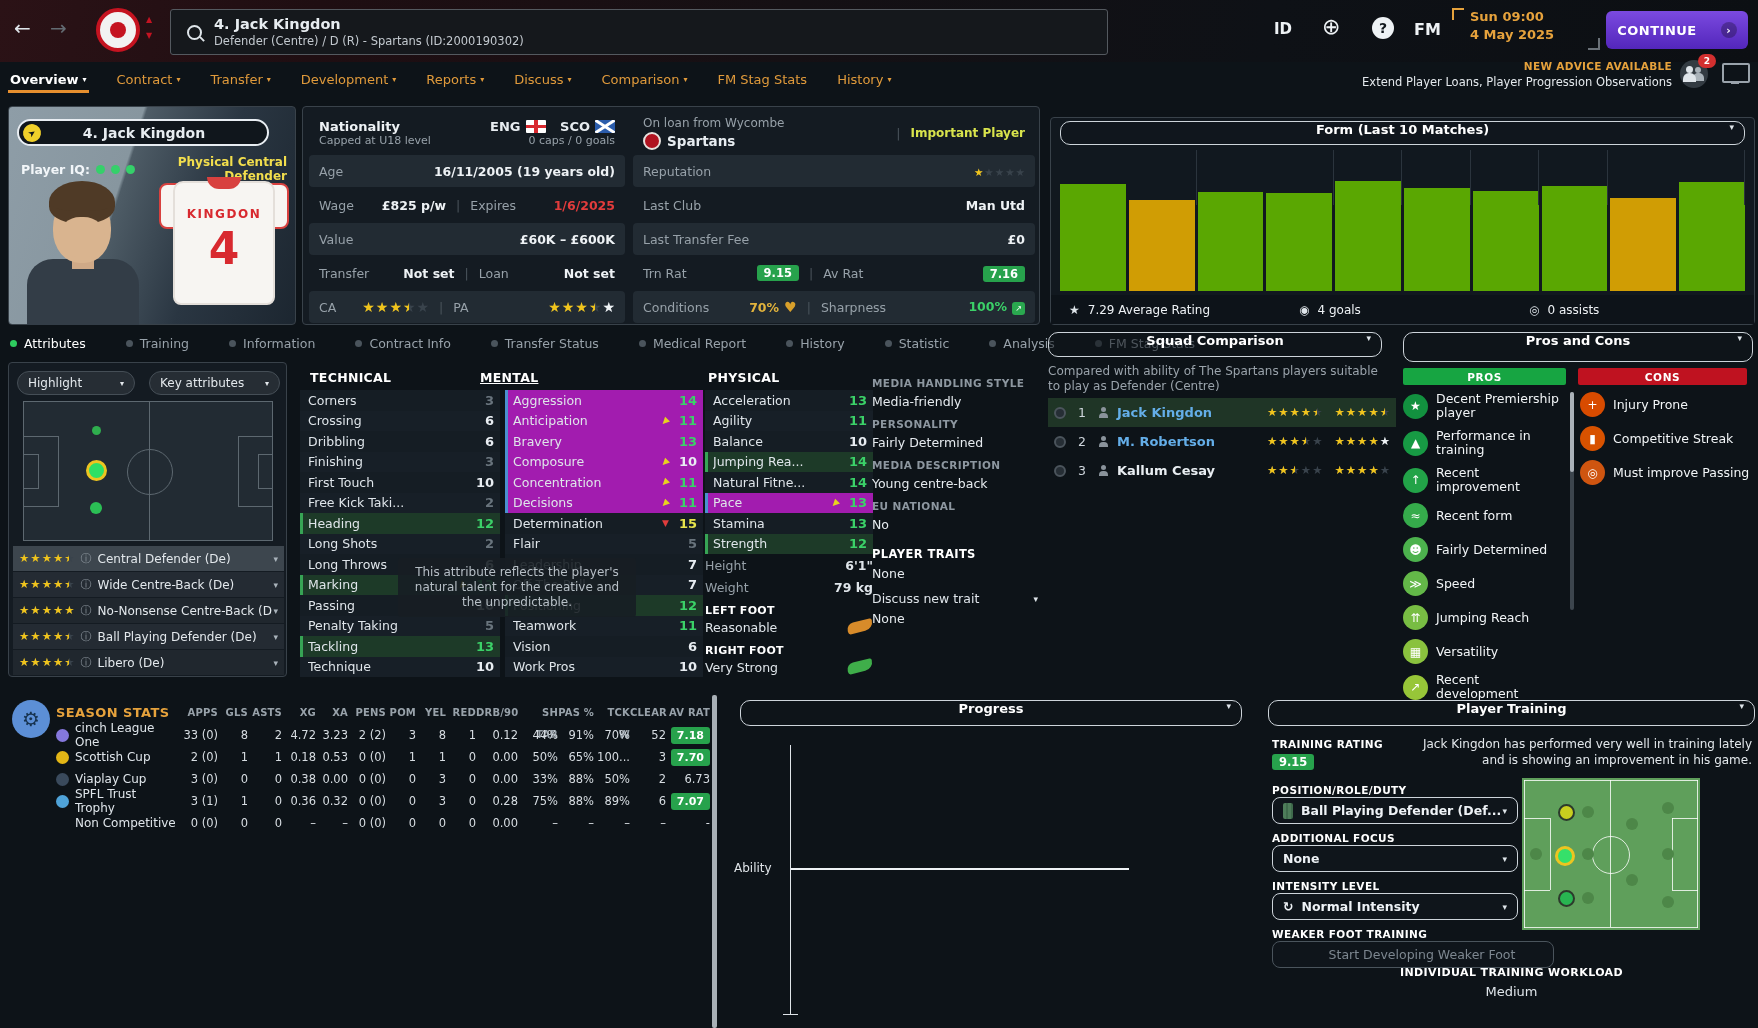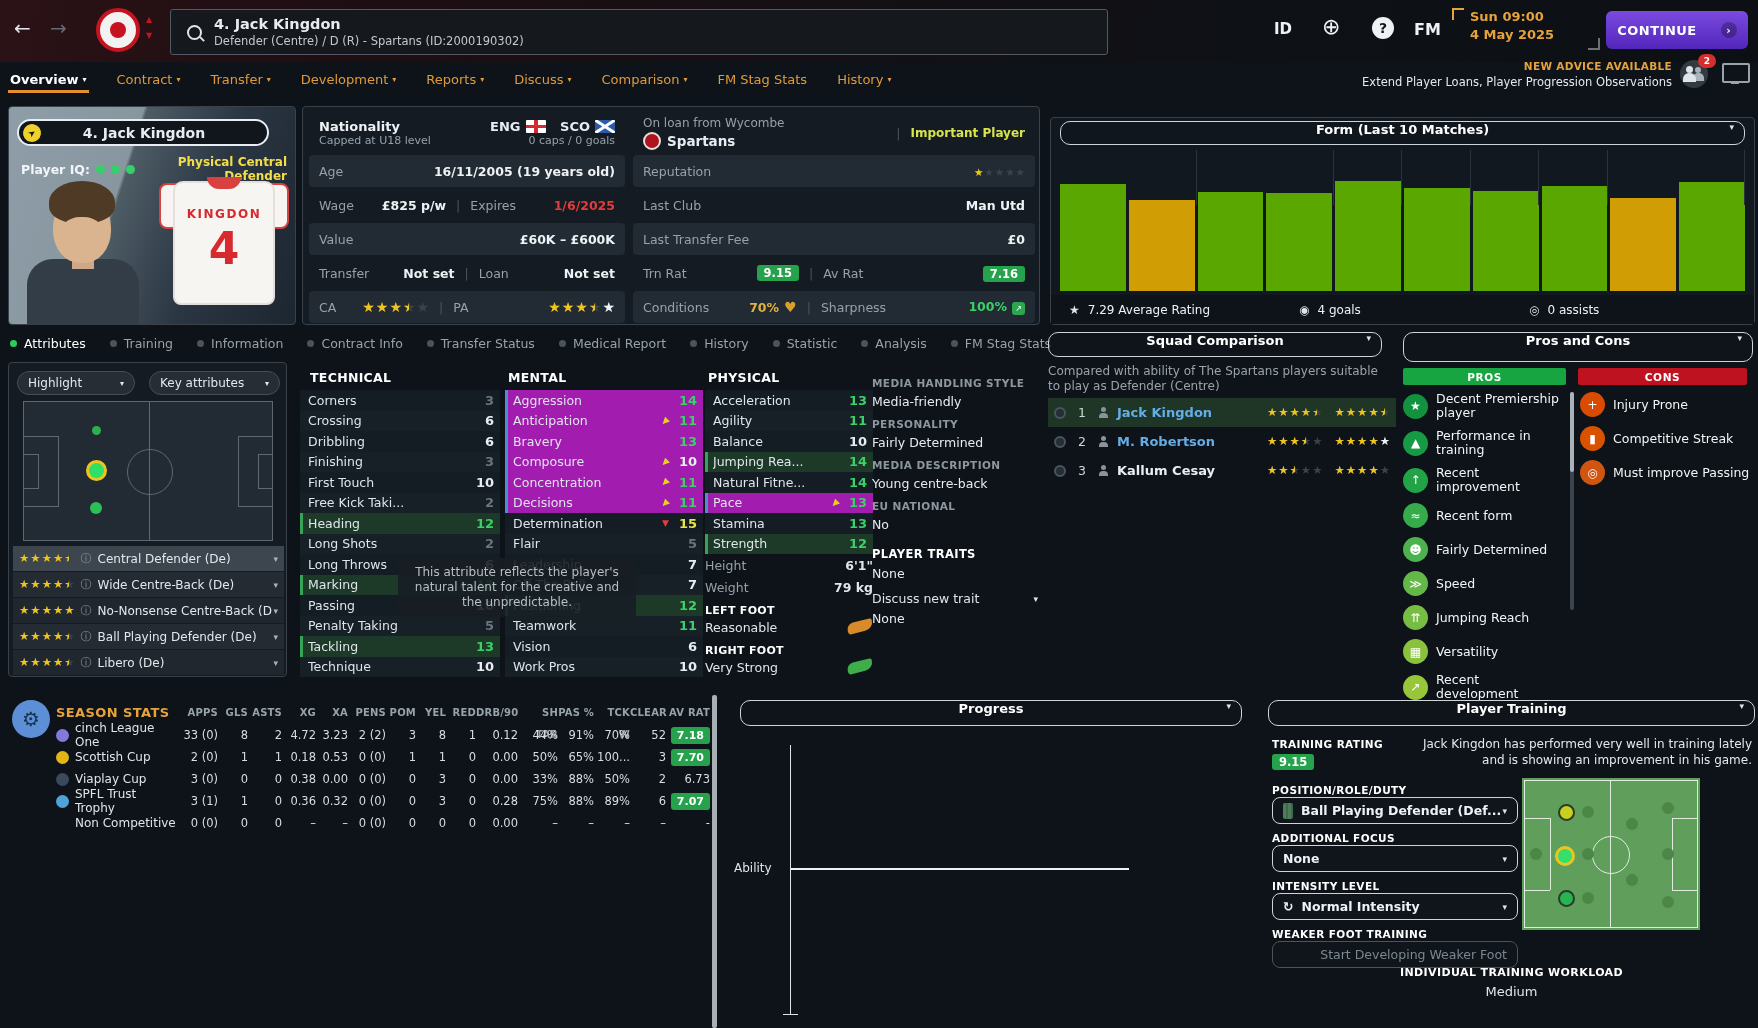--- a/index.html
+++ b/index.html
@@ -112,21 +112,21 @@
   #form-pill{left:1060px;top:121px;width:685px;height:24px;}
   #form-bars{position:absolute;left:1060px;top:150px;width:685px;height:141px;display:flex;align-items:flex-end;gap:3px;}
   #form-bars .gridl{position:absolute;left:0;top:0;width:100%;height:55px;
     background:repeating-linear-gradient(90deg,transparent 0 67.5px,#2b343d 67.5px 68.5px);}
   .bar{flex:1;} .bar.green{background:#5aa702;} .bar.orange{background:#d09d04;}
   #form-footer{position:absolute;left:1051px;top:295px;width:703px;height:29px;background:#0d1319;
     display:flex;align-items:center;font-size:12px;color:#eef2f5;}
   #form-footer .fi{margin:0 8px 0 18px;color:#dfe5ea;}
   #form-footer .grp{display:flex;align-items:center;width:230px;}
   
-  #subnav{position:absolute;left:10px;top:336px;display:flex;gap:24px;align-items:center;}
+  #subnav{position:absolute;left:10px;top:336px;display:flex;gap:40px;align-items:center;}
   .sn{display:flex;align-items:center;gap:7px;font-size:12.5px;color:#98a2aa;}
   .sn .dot{width:7px;height:7px;border-radius:50%;background:#4a545c;}
   .sn.active{color:#fff;} .sn.active .dot{background:#2ecc5e;}
   
   #leftcard{left:8px;top:362px;width:279px;height:315px;background:#141b22;}
   .smallpill{position:absolute;height:24px;background:#262d34;border:1px solid #454e56;border-radius:12px;
     display:flex;align-items:center;justify-content:space-between;padding:0 10px;font-size:12px;color:#e3e8ec;box-sizing:border-box;}
   .smallpill .chev{font-size:8px;margin-left:6px;}
   #attr-pitch{position:absolute;left:14px;top:38px;width:250px;height:140px;background:#222b33;border:1px solid #5d6870;box-sizing:border-box;}
   .pline{position:absolute;background:#5d6870;}
@@ -602,21 +602,21 @@
             <span class="st">★<span class="stf gold" style="width: 50%;">★</span></span>
           </span>
           <span class="info">ⓘ</span>
           <span class="rlabel">Libero (De)</span>
           <span class="chev">▾</span>
         </div>
       </div>
   </div>
 
   <div class="colhead" style="left:310px;">TECHNICAL</div>
-  <div class="colhead" style="left:508px;">MENTAL</div>
+  <div class="colhead" style="left:480px;text-decoration:underline;">MENTAL</div>
   <div class="colhead" style="left:708px;">PHYSICAL</div>
   <div class="acol" id="col-tech" style="left:300px;width:200px;">
       <div class="arow">
         <span class="aname">Corners</span>
         <span class="aval t-dim">3</span>
       </div>
       <div class="arow alt">
         <span class="aname">Crossing</span>
         <span class="aval t-mid">6</span>
       </div>
@@ -1083,21 +1083,21 @@
     <span>None</span>
     <span class="chev">▾</span>
   </div>
   <div class="tlabel" style="left:1272px;top:880px;">INTENSITY LEVEL</div>
   <div class="dd" style="left:1272px;top:893px;width:246px;">
     <span style="margin-right:8px;">↻</span>
     <span>Normal Intensity</span>
     <span class="chev">▾</span>
   </div>
   <div class="tlabel" style="left:1272px;top:928px;">WEAKER FOOT TRAINING</div>
-  <div class="dd ghost" style="left:1272px;top:941px;width:246px;justify-content:flex-end;padding-left:28px;">
+  <div class="dd ghost" style="left:1272px;top:941px;width:282px;justify-content:center;padding-left:28px;">
     <span>Start Developing Weaker Foot</span>
   </div>
   <div id="train-pitch">
     <div class="tpl" style="left:2px;top:2px;width:174px;height:1px;"></div>
     <div class="tpl" style="left:2px;top:149px;width:174px;height:1px;"></div>
     <div class="tpl" style="left:2px;top:2px;width:1px;height:148px;"></div>
     <div class="tpl" style="left:175px;top:2px;width:1px;height:148px;"></div>
     <div class="tpl" style="left:88px;top:2px;width:1px;height:147px;"></div>
     <div class="tpc" style="left:70px;top:58px;width:36px;height:36px;"></div>
     <div class="tpl" style="left:2px;top:40px;width:26px;height:1px;"></div>

